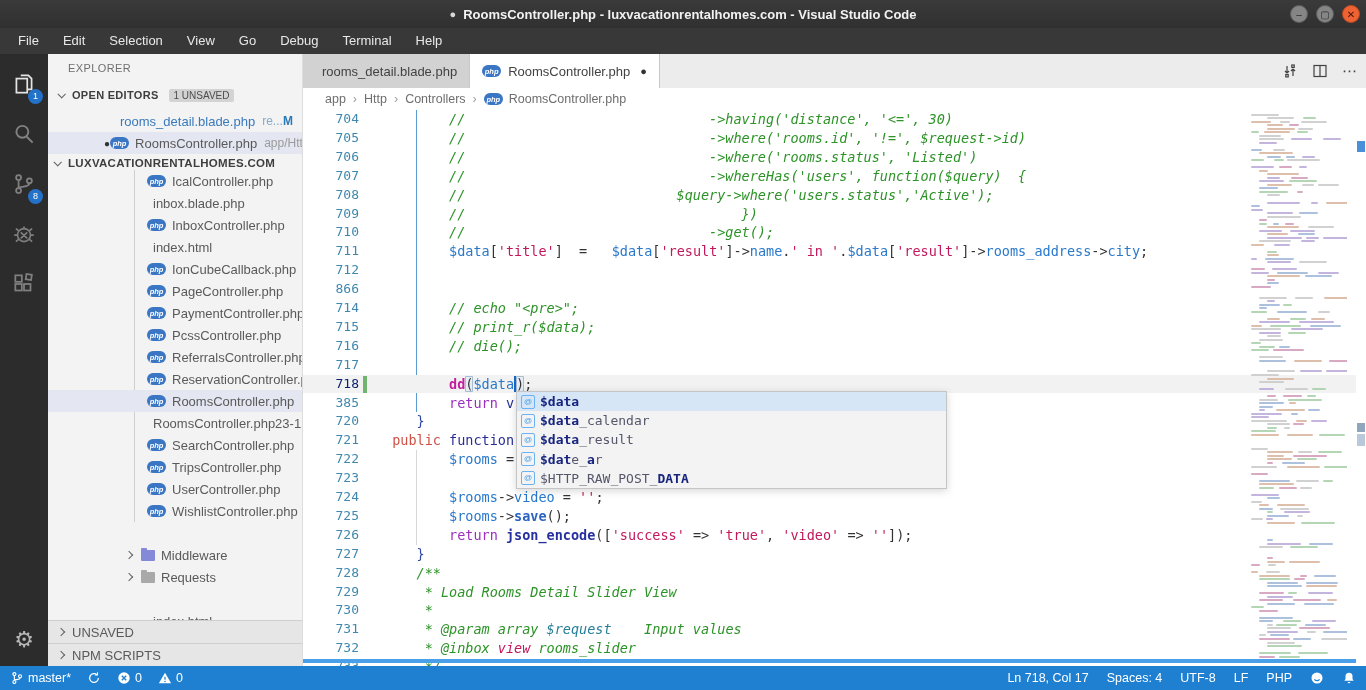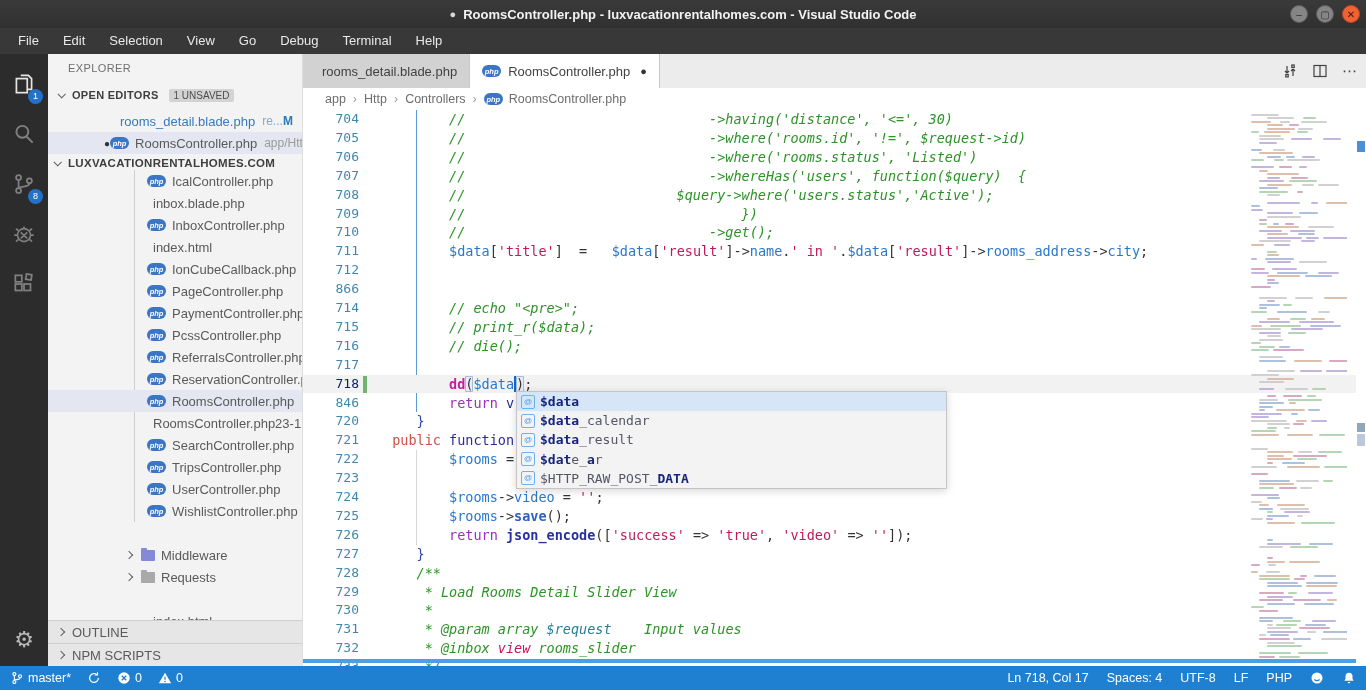--- a/index.html
+++ b/index.html
@@ -328,21 +328,21 @@
             <svg viewBox="0 0 16 16">
               <path d="M2 1h12l-1.1 12L8 15l-4.9-2z" fill="#e44d26"></path>
               <text x="8" y="10.5" font-size="8" fill="#fff" text-anchor="middle" font-family="Liberation Sans">5</text>
             </svg>
           </span>
           <span class="lbl">index.html</span>
         </div>
       </div>
     <div class="bottom-sec" style="top:566px">
       <span class="chev right"></span>
-      <span class="lbl">OUTLINE</span>
+      <span class="lbl">UNSAVED</span>
     </div>
     <div class="bottom-sec" style="top:589px; height:23px">
       <span class="chev right"></span>
       <span class="lbl">NPM SCRIPTS</span>
     </div>
   </div>
 
   <div class="editor">
     <div class="tabbar">
         <div class="tab inactive">
@@ -446,21 +446,21 @@
           <div class="cl-row" style="top: 245.7px;">
             <span class="ln">717</span>
             <span class="lt"></span>
           </div>
           <div class="cl-row cl" style="top: 264.6px;">
             <span class="ln act">718</span>
             <span class="gitbar"></span>
             <span class="lt"><span class="o">        </span><span class="fnm">dd</span><span class="bx">(</span><span class="v">$data</span><span class="caret"></span><span class="bx">)</span><span class="o">;</span></span>
           </div>
           <div class="cl-row" style="top: 283.5px;">
-            <span class="ln">846</span>
+            <span class="ln">385</span>
             <span class="lt"><span class="o">        </span><span class="kw">return</span><span class="o"> </span><span class="kwb">v</span></span>
           </div>
           <div class="cl-row" style="top: 302.4px;">
             <span class="ln">720</span>
             <span class="lt"><span class="o">    </span><span class="br">}</span></span>
           </div>
           <div class="cl-row" style="top: 321.3px;">
             <span class="ln">721</span>
             <span class="lt"><span class="o"> </span><span class="kwr">public</span><span class="o"> </span><span class="kwb">function</span></span>
           </div>

